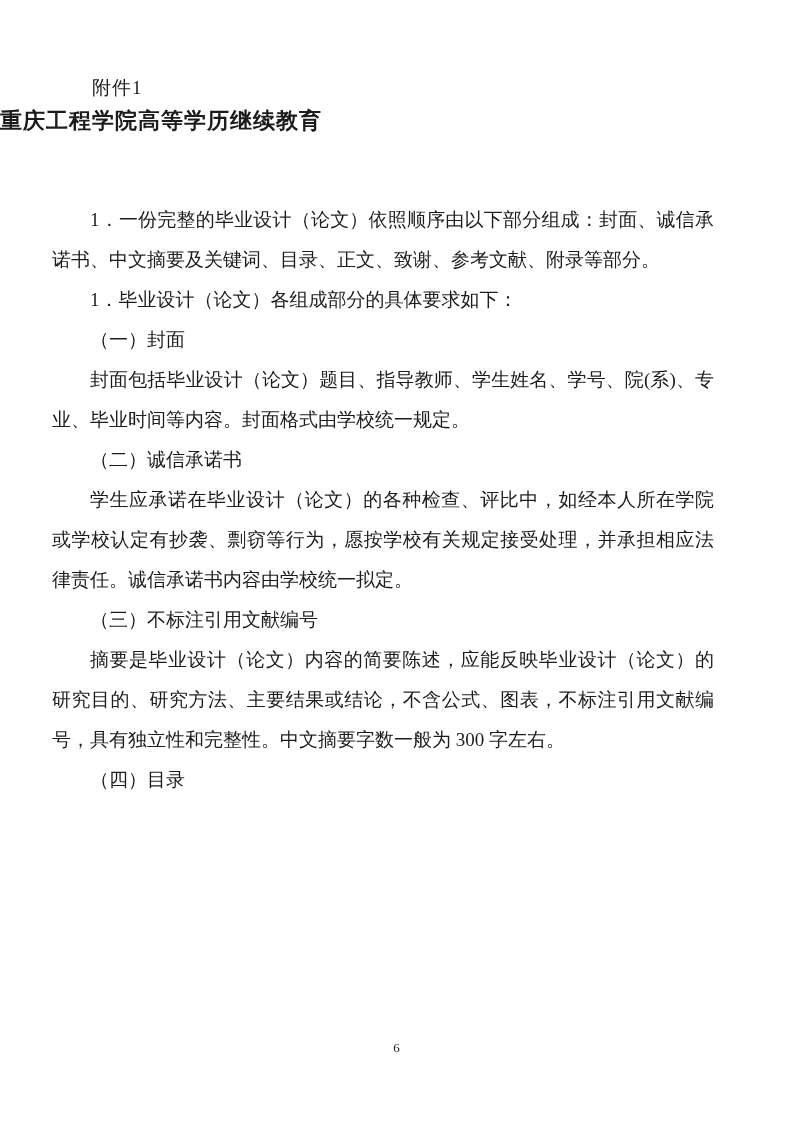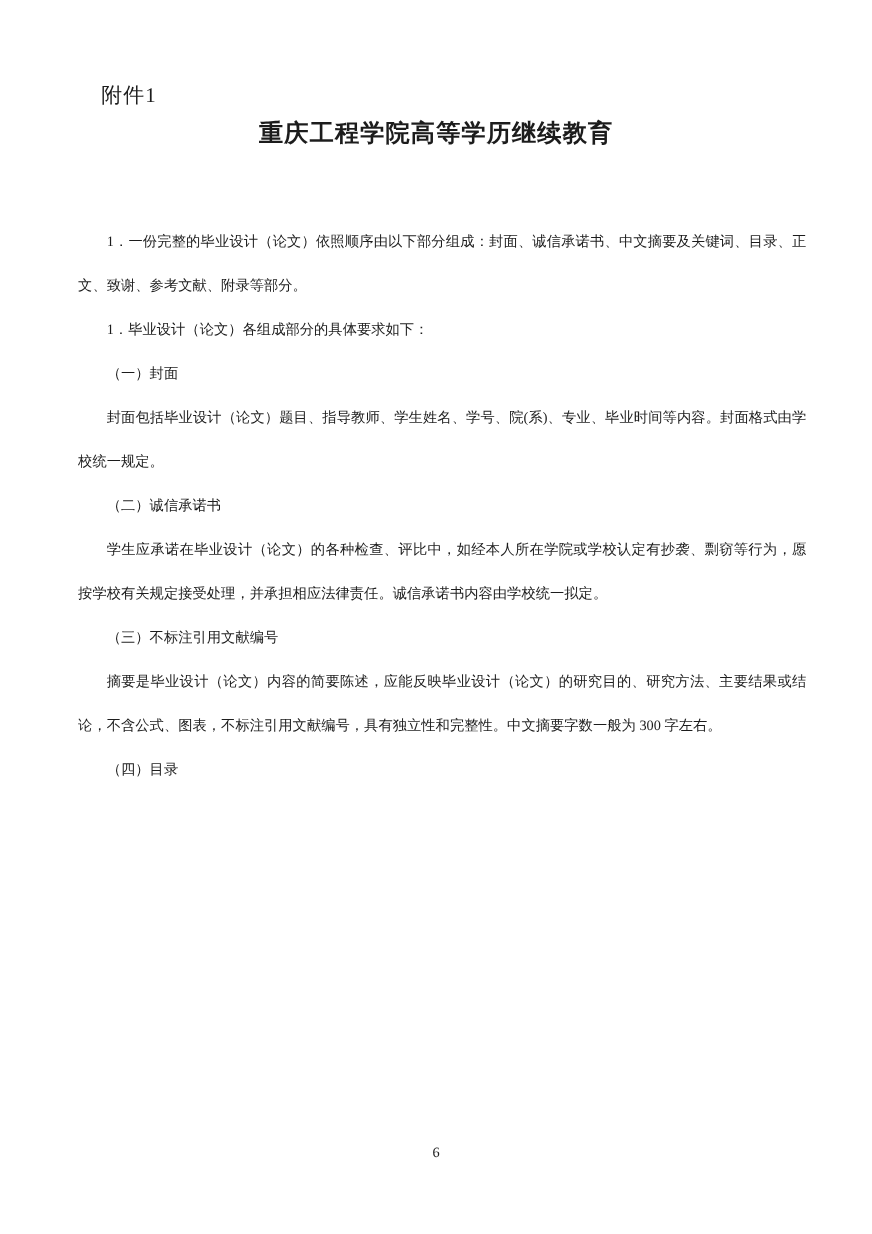--- a/index.html
+++ b/index.html
@@ -23,32 +23,31 @@
     font-size: 19px;
     line-height: 24px;
     letter-spacing: 1px;
     margin-left: 24px;
   }
   .doc-title {
     position: absolute;
     left: 0;
     top: 104px;
     width: 100%;
-    text-align: center;
     font-weight: bold;
     font-size: 22px;
     line-height: 33px;
     letter-spacing: 1px;
   }
   .doc-body {
     position: absolute;
-    left: 71px;
+    left: 52px;
     top: 200px;
     width: 662px;
-    font-size: 13px;
+    font-size: 19px;
     line-height: 40px;
     text-align: justify;
     text-justify: inter-ideograph;
   }
   .doc-body p {
     margin: 0;
     padding: 0;
     text-indent: 2em;
   }
   .page-number {

